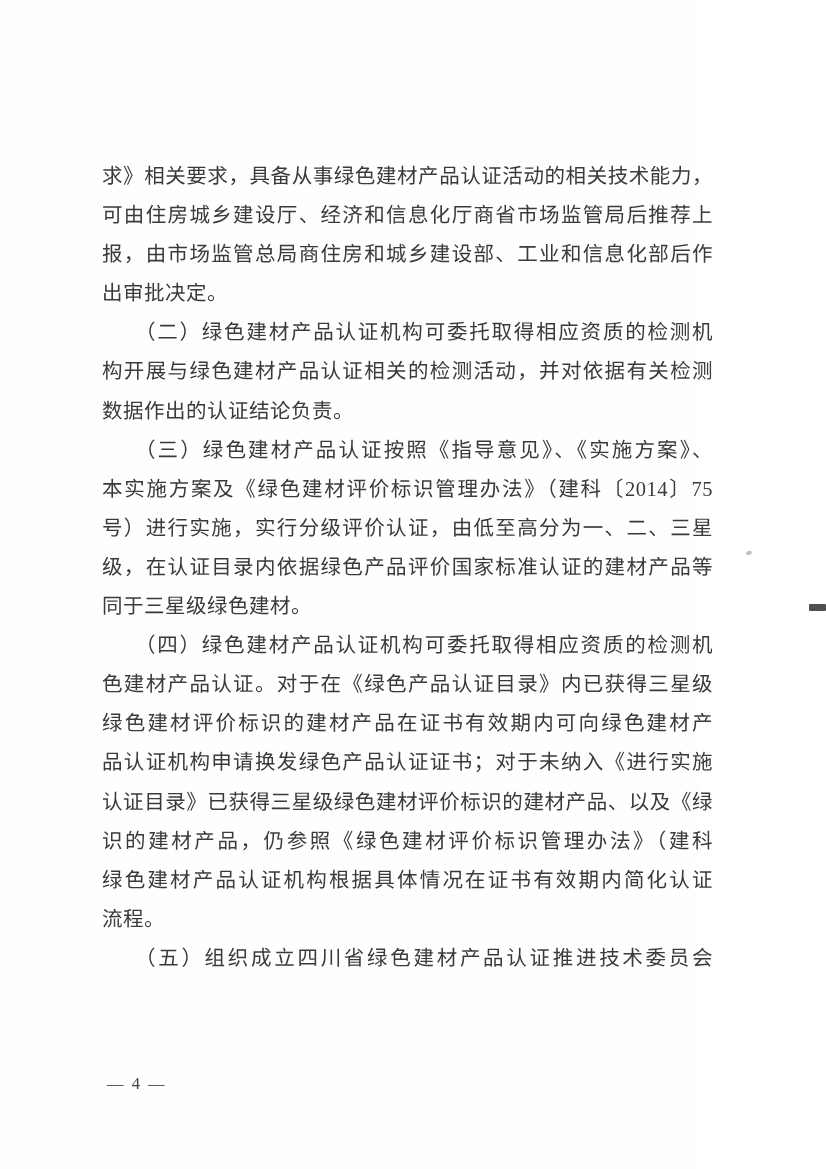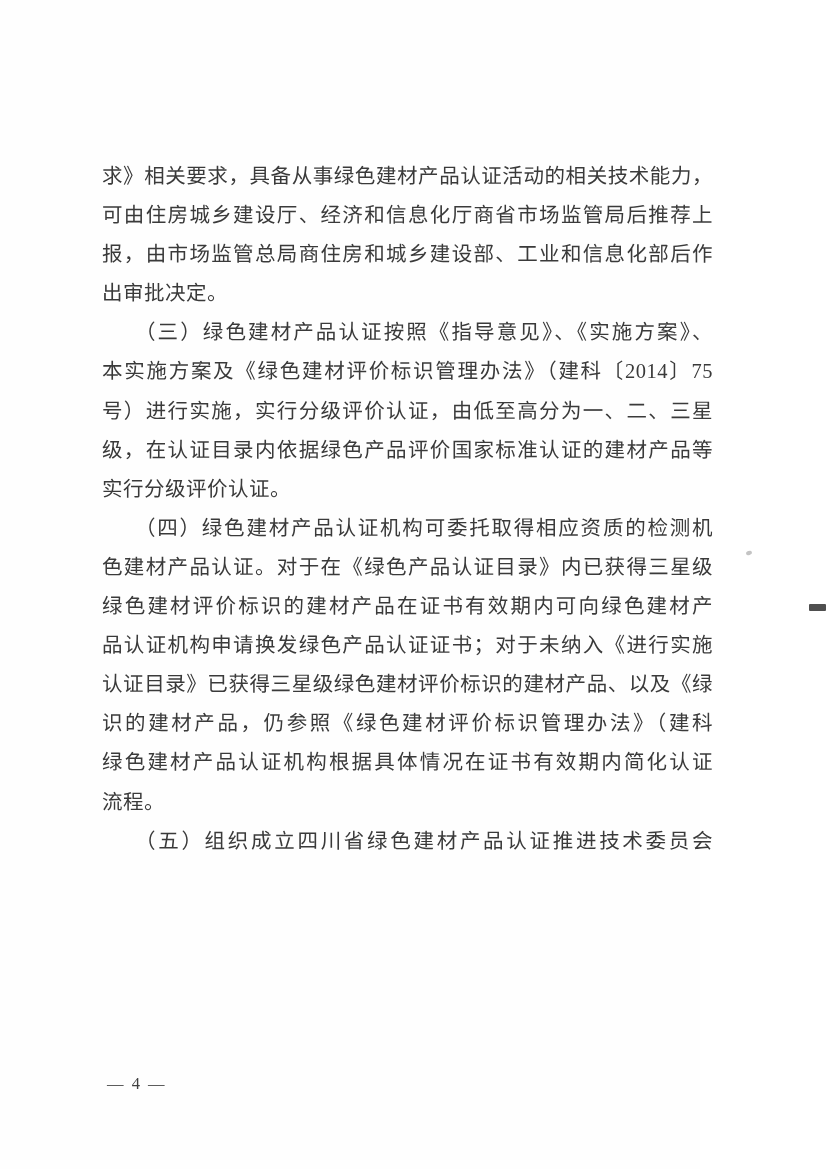--- a/index.html
+++ b/index.html
@@ -61,27 +61,32 @@
 
   <div class="text-block">
 
     <div class="paragraph">
       <div class="line">求》相关要求，具备从事绿色建材产品认证活动的相关技术能力，</div>
       <div class="line">可由住房城乡建设厅、经济和信息化厅商省市场监管局后推荐上</div>
       <div class="line">报，由市场监管总局商住房和城乡建设部、工业和信息化部后作</div>
       <div class="line end">出审批决定。</div>
     </div>
 
+    <div class="paragraph">
+      <div class="line indent">（二）绿色建材产品认证机构可委托取得相应资质的检测机</div>
+      <div class="line">构开展与绿色建材产品认证相关的检测活动，并对依据有关检测</div>
+      <div class="line end">数据作出的认证结论负责。</div>
+    </div>
 
     <div class="paragraph">
       <div class="line indent">（三）绿色建材产品认证按照《指导意见》、《实施方案》、</div>
       <div class="line">本实施方案及《绿色建材评价标识管理办法》（建科〔2014〕75</div>
       <div class="line">号）进行实施，实行分级评价认证，由低至高分为一、二、三星</div>
       <div class="line">级，在认证目录内依据绿色产品评价国家标准认证的建材产品等</div>
-      <div class="line end">实行分级评价认证。</div>
+      <div class="line end">同于三星级绿色建材。</div>
     </div>
 
     <div class="paragraph">
       <div class="line indent">（四）绿色建材产品认证机构可委托取得相应资质的检测机</div>
       <div class="line">色建材产品认证。对于在《绿色产品认证目录》内已获得三星级</div>
       <div class="line">绿色建材评价标识的建材产品在证书有效期内可向绿色建材产</div>
       <div class="line">品认证机构申请换发绿色产品认证证书；对于未纳入《进行实施</div>
       <div class="line">认证目录》已获得三星级绿色建材评价标识的建材产品、以及《绿</div>
       <div class="line">识的建材产品，仍参照《绿色建材评价标识管理办法》（建科</div>
       <div class="line">绿色建材产品认证机构根据具体情况在证书有效期内简化认证</div>

